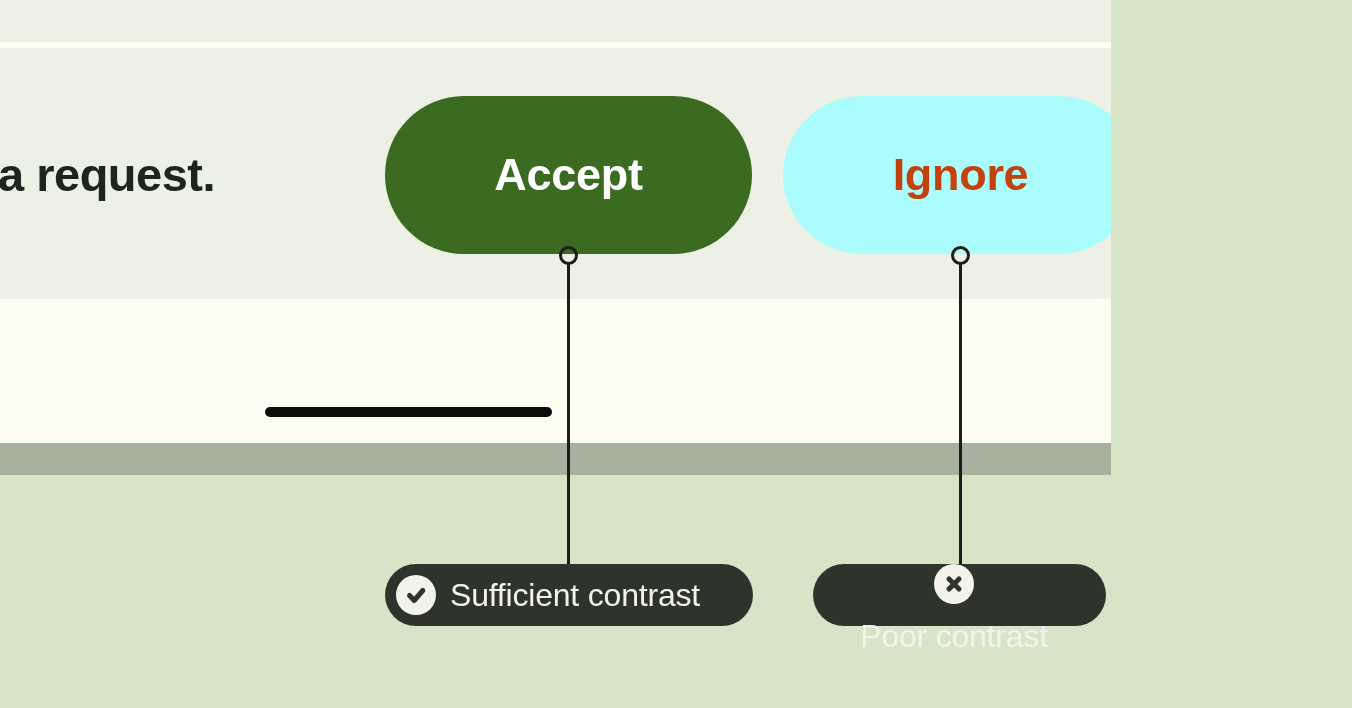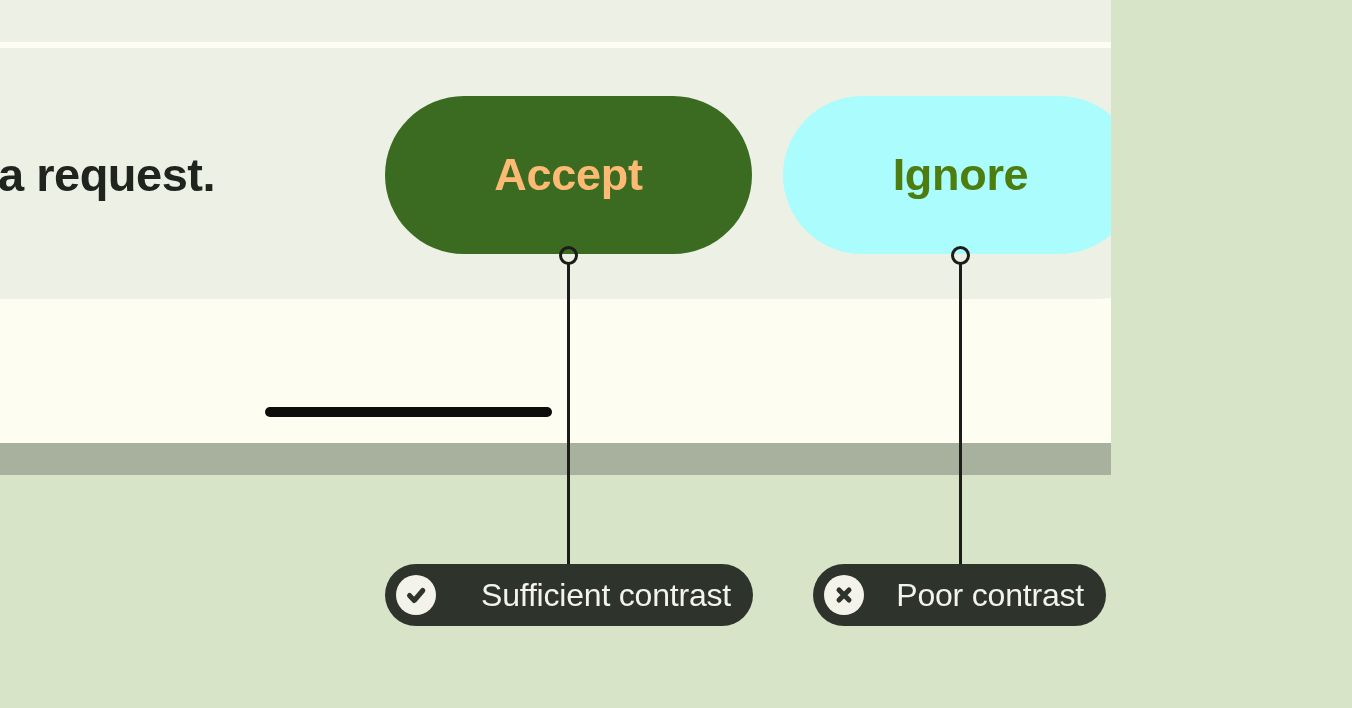--- a/index.html
+++ b/index.html
@@ -67,26 +67,26 @@
     font-family: "Liberation Sans", "DejaVu Sans", sans-serif;
     font-size: 45px;
     font-weight: 700;
     letter-spacing: -0.3px;
     cursor: pointer;
     padding: 0;
   }
   .btn-accept {
     left: 385px; width: 367px;
     background: #3a6b20;
-    color: #fdba74;
+    color: #ffffff;
   }
   .btn-ignore {
     left: 783px; width: 355px;
     background: #abfcfc;
-    color: #4d7c0f;
+    color: #c2410c;
   }
 
   .home-indicator {
     left: 265px; top: 407px;
     width: 287px; height: 10px;
     border-radius: 5px;
     background: #0d0e0b;
   }
 
   
@@ -116,24 +116,23 @@
     background: #2e332c;
     color: #f3f3ea;
     display: flex;
     align-items: center;
     gap: 14px;
     padding: 0 22px 0 11px;
     font-size: 32px;
     font-weight: 500;
     letter-spacing: -0.2px;
     white-space: nowrap;
-    justify-content: space-between;
   }
   .tag-sufficient { left: 385px; width: 368px; }
-  .tag-poor      { left: 813px; width: 293px; }
+  .tag-poor      { left: 813px; width: 293px; flex-direction: column; }
 
   .tag-icon {
     flex: 0 0 40px;
     width: 40px; height: 40px;
     border-radius: 50%;
     background: #f3f3ea;
     display: flex;
     align-items: center;
     justify-content: center;
   }

